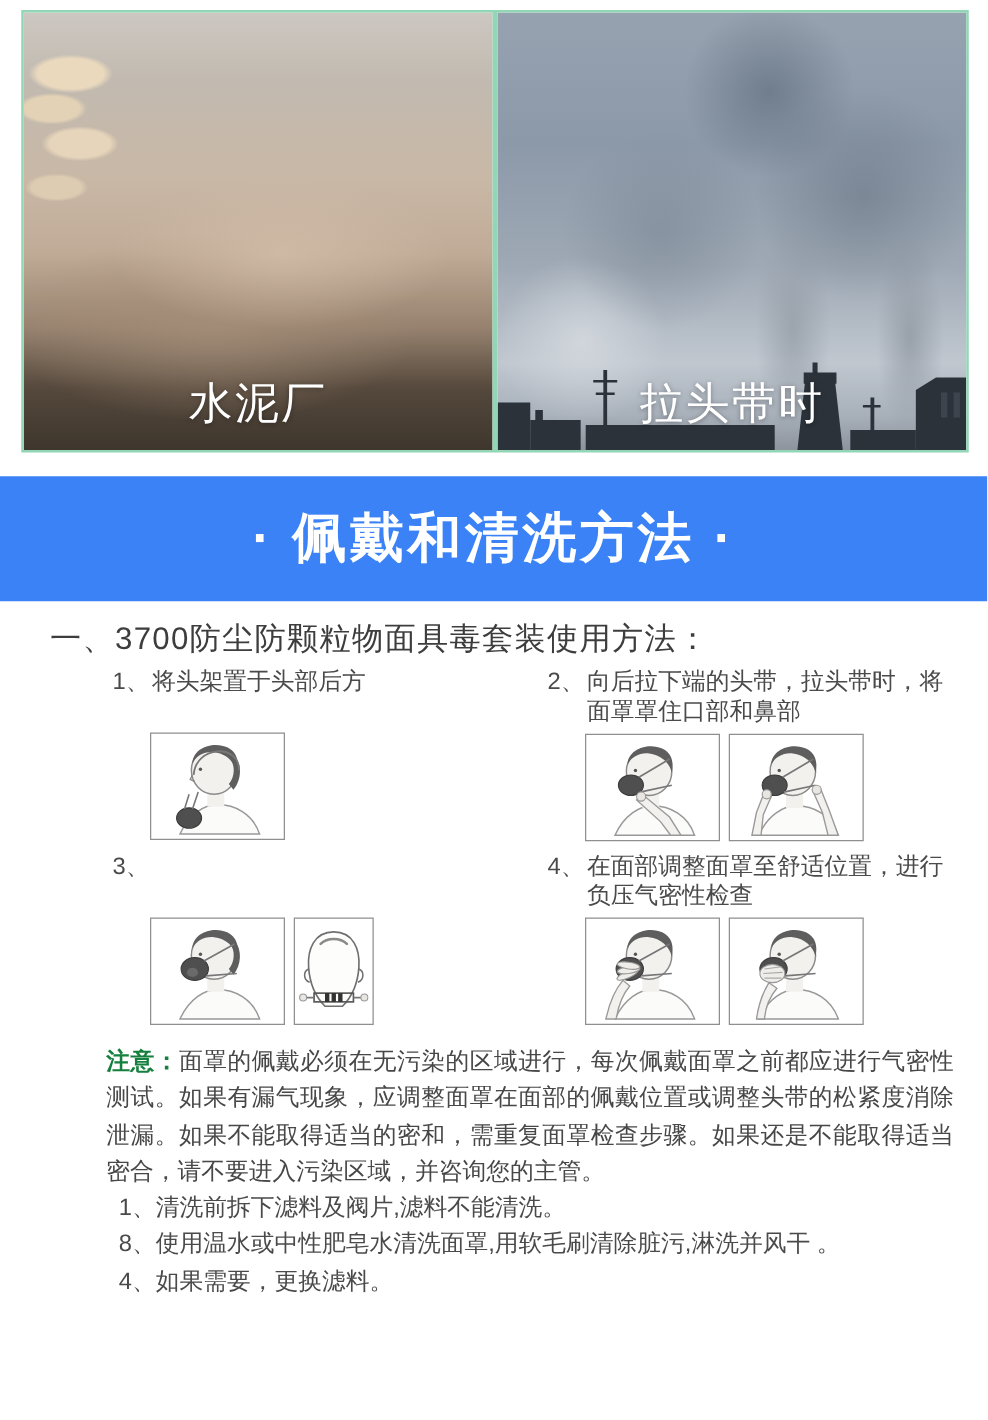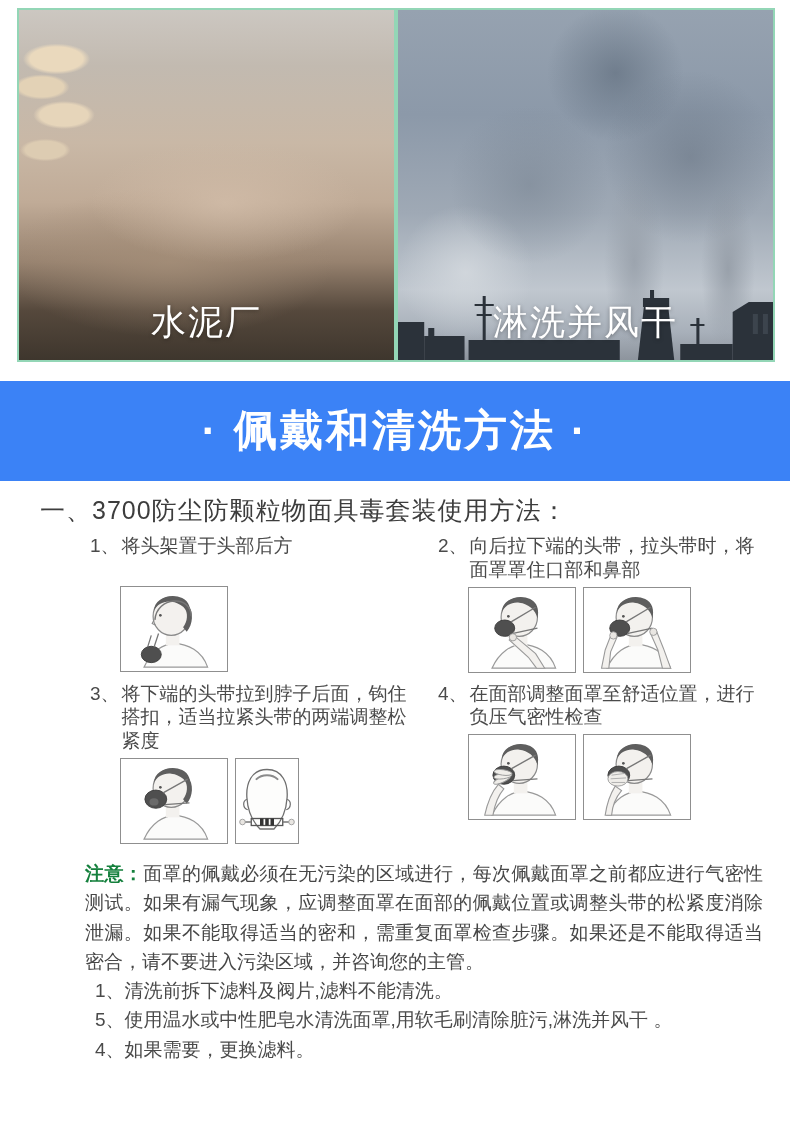--- a/index.html
+++ b/index.html
@@ -92,21 +92,21 @@
           <rect x="243" y="10" width="26" height="9"></rect>
           <rect x="250" y="2" width="4" height="9"></rect>
           <rect x="280" y="56" width="52" height="16"></rect>
           <rect x="296" y="30" width="3" height="28"></rect>
           <rect x="290" y="36" width="14" height="2"></rect>
           <polygon points="332,72 332,24 348,14 372,14 372,72"></polygon>
           <rect x="352" y="26" width="5" height="20" fill="#3c444d"></rect>
           <rect x="362" y="26" width="5" height="20" fill="#3c444d"></rect>
         </g>
       </svg>
-      <div class="photo-label">淋洗并风干</div>
+      <div class="photo-label">拉头带时</div>
     </div>
   </div>
 
   <div class="banner">
     <div class="banner-title">· 佩戴和清洗方法 ·</div>
   </div>
 
   <div class="content">
 
     <div class="sec-heading">一、3700防尘防颗粒物面具毒套装使用方法：</div>
@@ -169,21 +169,20 @@
               <path d="M92 84 L84 62 L76 42 L70 46 L78 64 L83 84 Z" fill="#f3f1ee" stroke="#999" stroke-width="1.2"></path>
               <circle cx="73" cy="44" r="4" fill="#e9e6e2" stroke="#999"></circle>
             </svg>
           </div>
         </div>
       </div>
 
       <div class="step-cell">
         <div class="step-text">
           <span class="step-num">3、</span>
-          <span class="step-body">将下端的头带拉到脖子后面，钩住搭扣，适当拉紧头带的两端调整松紧度</span>
         </div>
         <div class="figs">
           <div class="fig">
             <svg width="100" height="78" viewBox="0 0 110 84">
               <path d="M22 84 C30 66 44 58 55 58 C70 58 86 66 92 84 Z" fill="#fbfbfa" stroke="#999" stroke-width="1.3"></path>
               <rect x="46" y="48" width="15" height="12" fill="#f3f1ee"></rect>
               <ellipse cx="52" cy="28" rx="20" ry="21" fill="#f3f1ee" stroke="#8a8a8a" stroke-width="1.3"></ellipse>
               <path d="M33 22 C33 8 52 2 64 8 C72 12 74 20 72 29 C70 20 62 13 52 12 C44 11 36 15 33 22 Z" fill="#5e5e5e"></path>
               <path d="M70 15 C77 23 76 37 69 45 L65 40 C70 34 71 24 66 18 Z" fill="#5e5e5e"></path>
               <circle cx="40" cy="27" r="1.5" fill="#555"></circle>
@@ -248,19 +247,19 @@
         </div>
       </div>
     </div>
 
     <div class="note">
       <span class="note-label">注意：</span><span>面罩的佩戴必须在无污染的区域进行，每次佩戴面罩之前都应进行气密性测试。如果有漏气现象，应调整面罩在面部的佩戴位置或调整头带的松紧度消除泄漏。如果不能取得适当的密和，需重复面罩检查步骤。如果还是不能取得适当密合，请不要进入污染区域，并咨询您的主管。</span>
     </div>
 
     <div class="care-list">
       <div class="care-item">1、清洗前拆下滤料及阀片,滤料不能清洗。</div>
-      <div class="care-item">5、使用温水或中性肥皂水清洗面罩,用软毛刷清除脏污,淋洗并风干 。</div>
+      <div class="care-item">8、使用温水或中性肥皂水清洗面罩,用软毛刷清除脏污,淋洗并风干 。</div>
       <div class="care-item">4、如果需要，更换滤料。</div>
 
     </div>
 
   </div>
 </div>
 
 </body></html>

